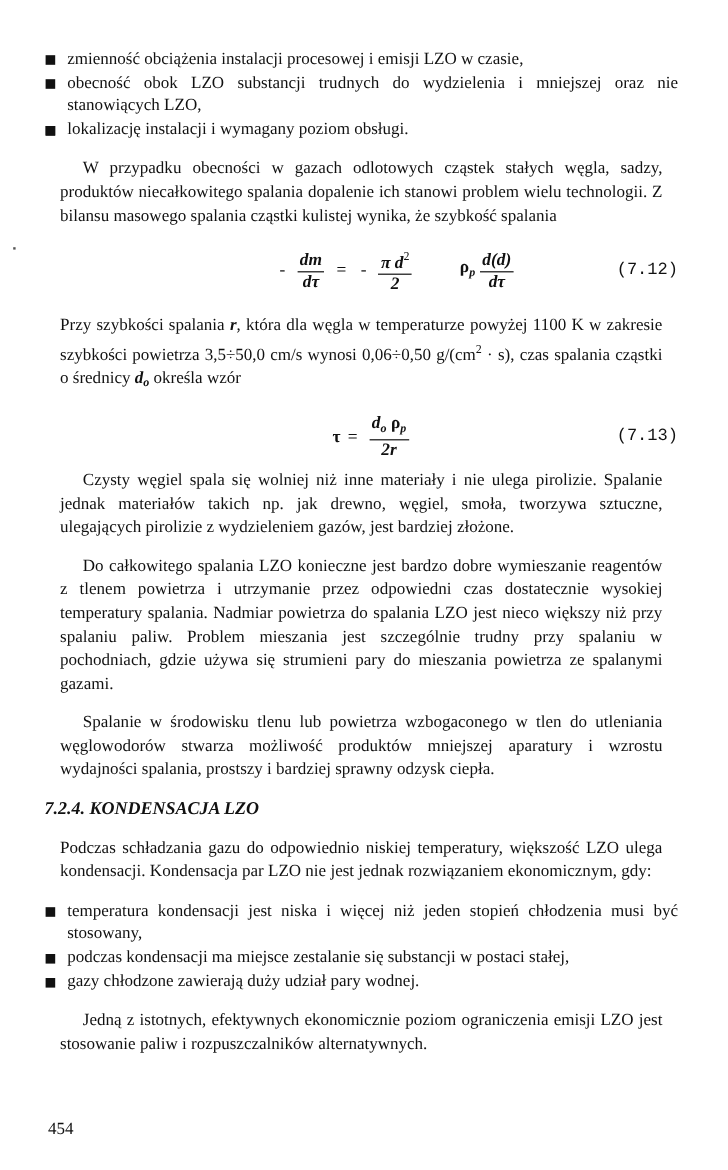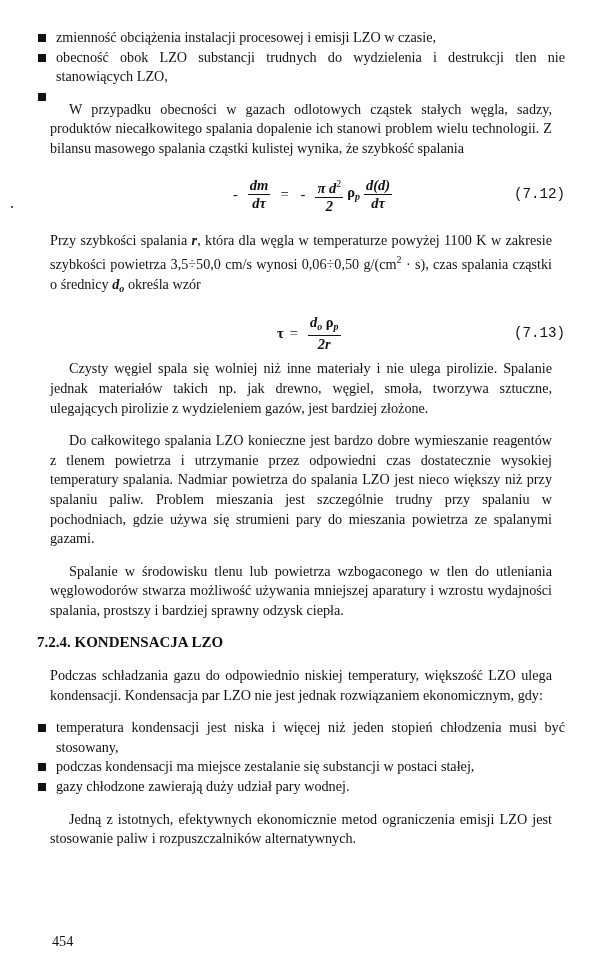--- a/index.html
+++ b/index.html
@@ -2,21 +2,21 @@
 <html><head>
 <meta charset="utf-8">
 <style>
   html, body { margin: 0; padding: 0; background: #ffffff; }
   body {
     width: 607px; height: 975px; position: relative; overflow: hidden;
     font-family: "Liberation Serif", "DejaVu Serif", serif;
     color: #111111;
   }
   .page {
-    position: absolute; left: 37px; top: 28px; width: 528px;
+    position: absolute; left: 37px; top: 40px; width: 528px;
     font-size: 14.2px; line-height: 19.6px;
   }
   .bullet-list { margin: 0; padding: 0; list-style: none; }
   .bullet {
     position: relative; padding-left: 19px; text-align: justify;
   }
   .bullet .mark {
     position: absolute; left: 1px; top: 6px; width: 8px; height: 8px; background: #111;
   }
   .para { text-indent: 19px; text-align: justify; margin: 13px; }
@@ -26,58 +26,58 @@
   }
   .eq-body { display: flex; align-items: center; font-style: italic; font-size: 14.5px; }
   .frac { display: inline-flex; flex-direction: column; align-items: center; margin: 0 4px; font-weight: bold; font-style: italic; }
   .frac .num { border-bottom: 1px solid #111; padding: 0 2px; line-height: 17px; }
   .frac .den { line-height: 17px; padding: 0 2px; text-align: center; }
   .op { font-style: normal; margin: 0 6px; }
   .eq-num { position: absolute; right: 0; font-style: normal; font-family: Liberation Mono, monospace; }
   .sub { font-size: 10px; vertical-align: -3px; font-style: italic; font-weight: bold; }
   .sup { font-size: 10px; vertical-align: 6px; font-weight: normal; font-style: normal; }
   .heading {
-    font-weight: bold; font-size: 15px; margin: 6px 0 10px 0;
+    font-weight: bold; font-size: 15px; margin: 6px 0 10px 0; font-style: italic;
   }
   .page-number {
-    position: absolute; left: 40px; top: 933px; font-size: 14.2px; margin-left: 12px;
+    position: absolute; left: 40px; top: 933px; font-size: 14.2px;
   }
   .stray-dot { position: absolute; left: 11px; top: 206px; width: 2px; height: 2px; background: #555; }
   b.var { font-style: italic; }
 </style>
 </head>
 <body>
 
 <div class="stray-dot"></div>
 
 <div class="page">
 
   <ul class="bullet-list">
     <li class="bullet"><span class="mark"></span><span>zmienność obciążenia instalacji procesowej i emisji LZO w czasie,</span></li>
-    <li class="bullet"><span class="mark"></span><span>obecność obok LZO substancji trudnych do wydzielenia i destrukcji tlen nie stanowiących LZO,</span></li>
+    <li class="bullet"><span class="mark"></span><span>obecność obok LZO substancji trudnych do wydzielenia i mniejszej oraz nie stanowiących LZO,</span></li>
     <li class="bullet"><span class="mark"></span></li>
-    <li class="bullet"><span class="mark"></span></li>
+    <li class="bullet"><span class="mark"></span><span>lokalizację instalacji i wymagany poziom obsługi.</span></li>
   </ul>
 
   <p class="para">W przypadku obecności w gazach odlotowych cząstek stałych węgla, sadzy, produktów niecałkowitego spalania dopalenie ich stanowi problem wielu technologii. Z bilansu masowego spalania cząstki kulistej wynika, że szybkość spalania</p>
 
   <div class="equation">
     <div class="eq-body" style="margin-left:190px;">
       <span class="op">-</span>
       <span class="frac">
         <span class="num">dm</span>
         <span class="den">dτ</span>
       </span>
       <span class="op">=</span>
       <span class="op">-</span>
       <span class="frac">
         <span class="num"><span>π d</span><span class="sup">2</span></span>
         <span class="den">2</span>
       </span>
-      <span style="font-weight:bold;font-style:normal;"><span>ρ</span><span class="sub">p</span></span>
+      <span style="font-weight:bold;font-style:normal;margin-left:36px;"><span>ρ</span><span class="sub">p</span></span>
       <span class="frac">
         <span class="num">d(d)</span>
         <span class="den">dτ</span>
       </span>
     </div>
     <span class="eq-num">(7.12)</span>
   </div>
 
   <p class="para noindent">
     <span>Przy szybkości spalania </span><b class="var">r</b><span>, która dla węgla w temperaturze powyżej 1100 K w zakresie szybkości powietrza 3,5÷50,0 cm/s wynosi 0,06÷0,50 g/(cm</span><span class="sup">2</span><span> · s), czas spalania cząstki o średnicy </span><b class="var">d</b><span class="sub">o</span><span> określa wzór</span>
@@ -90,28 +90,28 @@
       <span class="frac">
         <span class="num"><span>d</span><span class="sub">o</span>&nbsp;<span style="font-style:normal;">ρ</span><span class="sub">p</span></span>
         <span class="den">2r</span>
       </span>
     </div>
     <span class="eq-num">(7.13)</span>
   </div>
 
   <p class="para" style="margin-top:4px;">Czysty węgiel spala się wolniej niż inne materiały i nie ulega pirolizie. Spalanie jednak materiałów takich np. jak drewno, węgiel, smoła, tworzywa sztuczne, ulegających pirolizie z wydzieleniem gazów, jest bardziej złożone.</p>
   <p class="para">Do całkowitego spalania LZO konieczne jest bardzo dobre wymieszanie reagentów z tlenem powietrza i utrzymanie przez odpowiedni czas dostatecznie wysokiej temperatury spalania. Nadmiar powietrza do spalania LZO jest nieco większy niż przy spalaniu paliw. Problem mieszania jest szczególnie trudny przy spalaniu w pochodniach, gdzie używa się strumieni pary do mieszania powietrza ze spalanymi gazami.</p>
-  <p class="para">Spalanie w środowisku tlenu lub powietrza wzbogaconego w tlen do utleniania węglowodorów stwarza możliwość używania mniejszej aparatury i wzrostu wydajności spalania, prostszy i bardziej sprawny odzysk ciepła.</p>
+  <p class="para">Spalanie w środowisku tlenu lub powietrza wzbogaconego w tlen do utleniania węglowodorów stwarza możliwość produktów mniejszej aparatury i wzrostu wydajności spalania, prostszy i bardziej sprawny odzysk ciepła.</p>
 
   <div class="heading">7.2.4. KONDENSACJA LZO</div>
 
   <p class="para noindent">Podczas schładzania gazu do odpowiednio niskiej temperatury, większość LZO ulega kondensacji. Kondensacja par LZO nie jest jednak rozwiązaniem ekonomicznym, gdy:</p>
 
   <ul class="bullet-list">
     <li class="bullet"><span class="mark"></span><span>temperatura kondensacji jest niska i więcej niż jeden stopień chłodzenia musi być stosowany,</span></li>
     <li class="bullet"><span class="mark"></span><span>podczas kondensacji ma miejsce zestalanie się substancji w postaci stałej,</span></li>
     <li class="bullet"><span class="mark"></span><span>gazy chłodzone zawierają duży udział pary wodnej.</span></li>
   </ul>
 
-  <p class="para">Jedną z istotnych, efektywnych ekonomicznie metod ograniczenia emisji LZO jest stosowanie paliw i rozpuszczalników alternatywnych.</p>
+  <p class="para">Jedną z istotnych, efektywnych ekonomicznie poziom ograniczenia emisji LZO jest stosowanie paliw i rozpuszczalników alternatywnych.</p>
 </div>
 
 <div class="page-number">454</div>
 
 </body></html>

